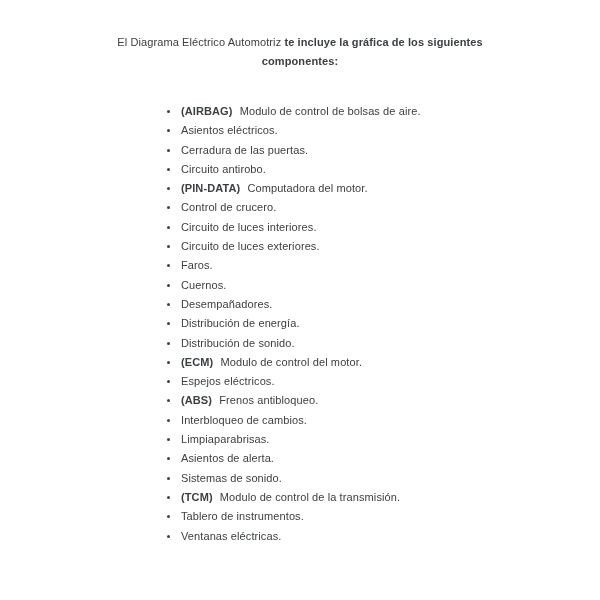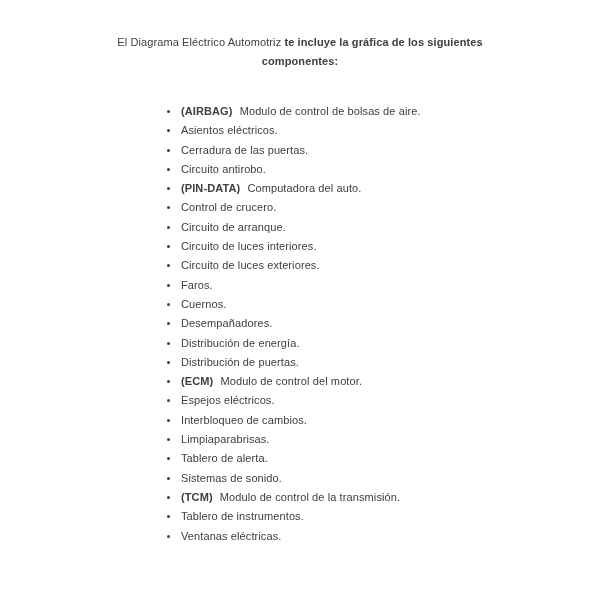--- a/index.html
+++ b/index.html
@@ -86,31 +86,26 @@
       <span class="label">Cerradura de las puertas.</span>
     </li>
       <li class="item">
       <span class="bullet"></span>
       
       <span class="label">Circuito antirobo.</span>
     </li>
       <li class="item">
       <span class="bullet"></span>
       <span class="code">(PIN-DATA)</span>
-      <span class="label">Computadora del auto.</span>
+      <span class="label">Computadora del motor.</span>
     </li>
       <li class="item">
       <span class="bullet"></span>
       
       <span class="label">Control de crucero.</span>
-    </li>
-      <li class="item">
-      <span class="bullet"></span>
-      
-      <span class="label">Circuito de arranque.</span>
     </li>
       <li class="item">
       <span class="bullet"></span>
       
       <span class="label">Circuito de luces interiores.</span>
     </li>
       <li class="item">
       <span class="bullet"></span>
       
       <span class="label">Circuito de luces exteriores.</span>
@@ -131,46 +126,51 @@
       <span class="label">Desempañadores.</span>
     </li>
       <li class="item">
       <span class="bullet"></span>
       
       <span class="label">Distribución de energía.</span>
     </li>
       <li class="item">
       <span class="bullet"></span>
       
-      <span class="label">Distribución de puertas.</span>
+      <span class="label">Distribución de sonido.</span>
     </li>
       <li class="item">
       <span class="bullet"></span>
       <span class="code">(ECM)</span>
       <span class="label">Modulo de control del motor.</span>
     </li>
       <li class="item">
       <span class="bullet"></span>
       
       <span class="label">Espejos eléctricos.</span>
+    </li>
+      <li class="item">
+      <span class="bullet"></span>
+      <span class="code">(ABS)</span>
+      <span class="label">Frenos antibloqueo.</span>
     </li>
       <li class="item">
       <span class="bullet"></span>
       
       <span class="label">Interbloqueo de cambios.</span>
     </li>
       <li class="item">
       <span class="bullet"></span>
       
       <span class="label">Limpiaparabrisas.</span>
     </li>
       <li class="item">
       <span class="bullet"></span>
       
-      <span class="label">Tablero de alerta.</span>
+      <span class="label">Asientos de alerta.</span>
     </li>
       <li class="item">
       <span class="bullet"></span>
       
       <span class="label">Sistemas de sonido.</span>
     </li>
       <li class="item">
       <span class="bullet"></span>
       <span class="code">(TCM)</span>
       <span class="label">Modulo de control de la transmisión.</span>

